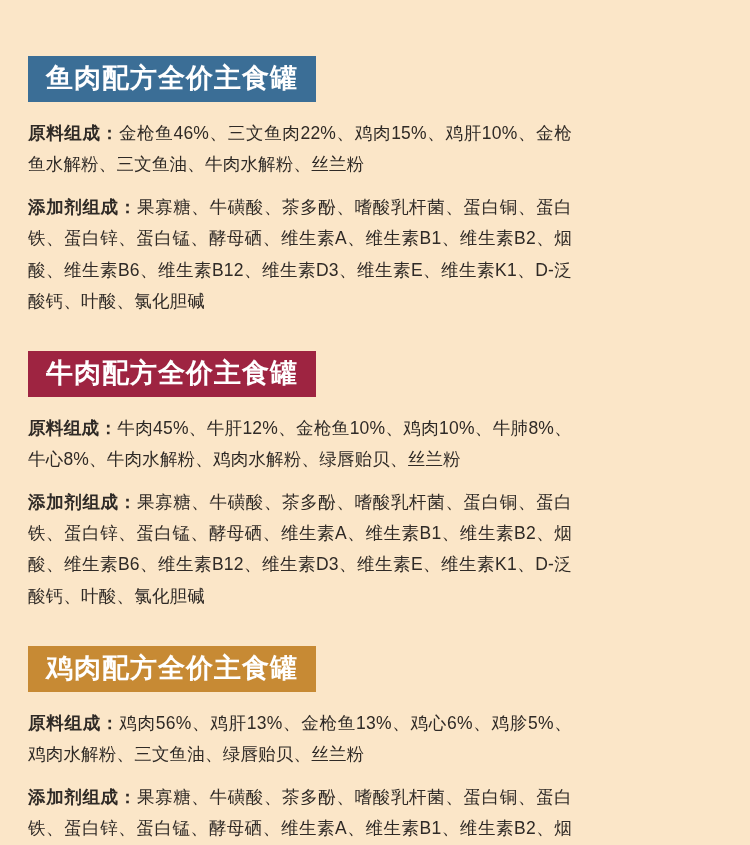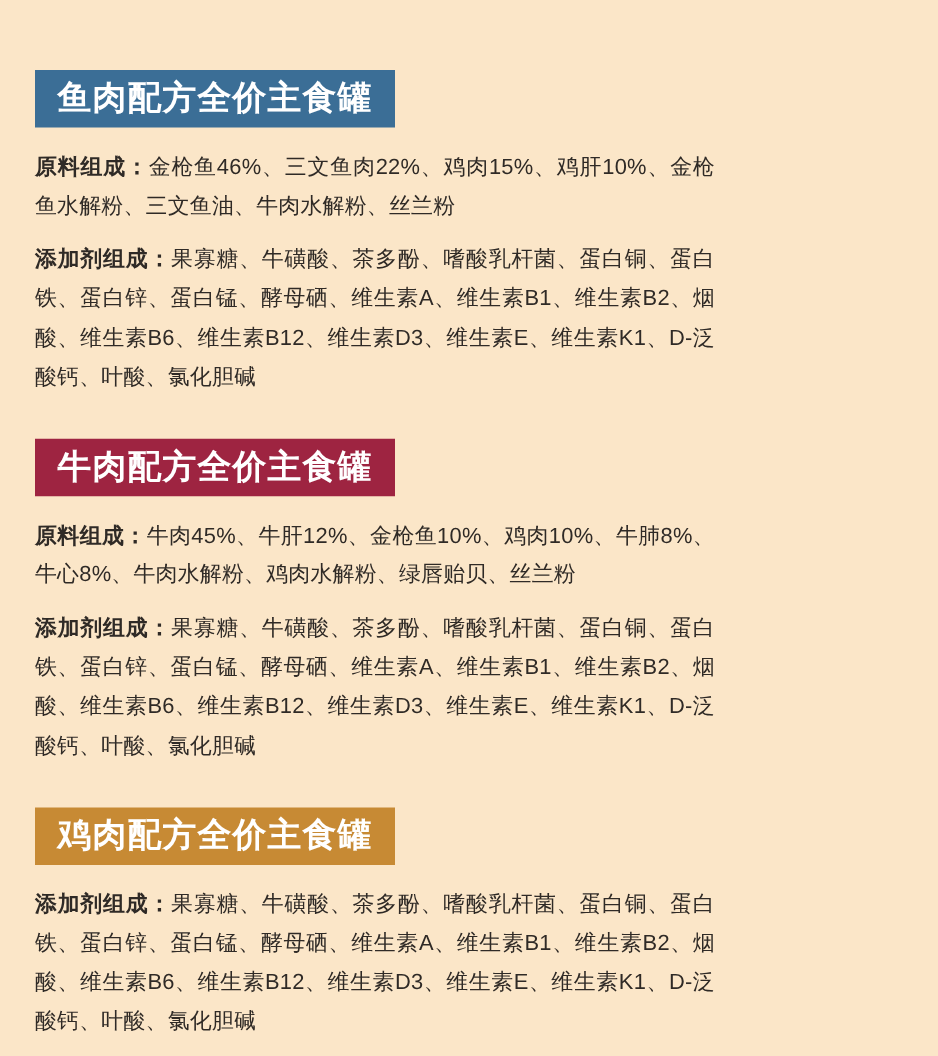--- a/index.html
+++ b/index.html
@@ -78,17 +78,20 @@
       <span class="lbl">原料组成：</span><span class="txt">牛肉45%、牛肝12%、金枪鱼10%、鸡肉10%、牛肺8%、牛心8%、牛肉水解粉、鸡肉水解粉、绿唇贻贝、丝兰粉</span>
     </p>
     <p class="para">
       <span class="lbl">添加剂组成：</span><span class="txt">果寡糖、牛磺酸、茶多酚、嗜酸乳杆菌、蛋白铜、蛋白铁、蛋白锌、蛋白锰、酵母硒、维生素A、维生素B1、维生素B2、烟酸、维生素B6、维生素B12、维生素D3、维生素E、维生素K1、D-泛酸钙、叶酸、氯化胆碱</span>
     </p>
   </div>
 
   <div class="section">
     <div class="sec-title" style="background-color: rgb(199, 138, 52);">鸡肉配方全价主食罐</div>
     <p class="para">
+      <span class="lbl">原料组成：</span><span class="txt">鸡肉56%、鸡肝13%、金枪鱼13%、鸡心6%、鸡胗5%、鸡肉水解粉、三文鱼油、绿唇贻贝、丝兰粉</span>
+    </p>
+    <p class="para">
       <span class="lbl">添加剂组成：</span><span class="txt">果寡糖、牛磺酸、茶多酚、嗜酸乳杆菌、蛋白铜、蛋白铁、蛋白锌、蛋白锰、酵母硒、维生素A、维生素B1、维生素B2、烟酸、维生素B6、维生素B12、维生素D3、维生素E、维生素K1、D-泛酸钙、叶酸、氯化胆碱</span>
     </p>
   </div>
 
 </div>
 
 </body></html>

